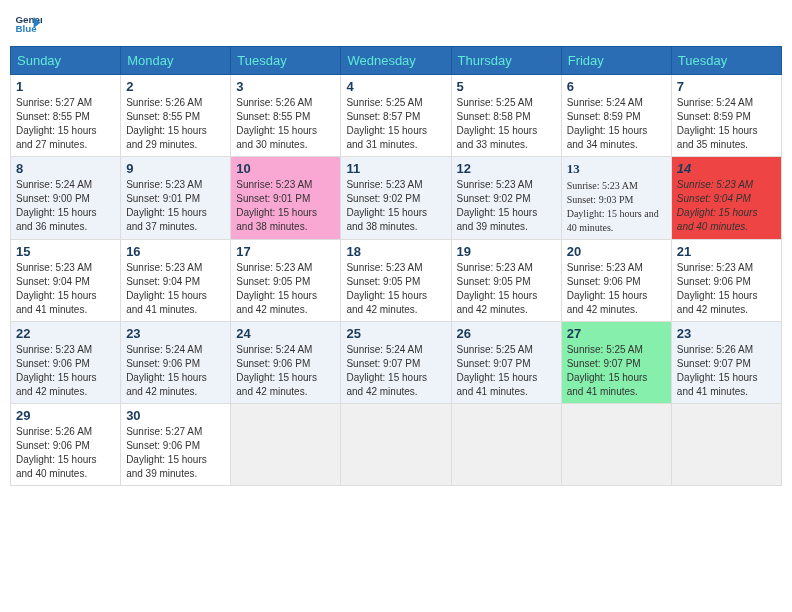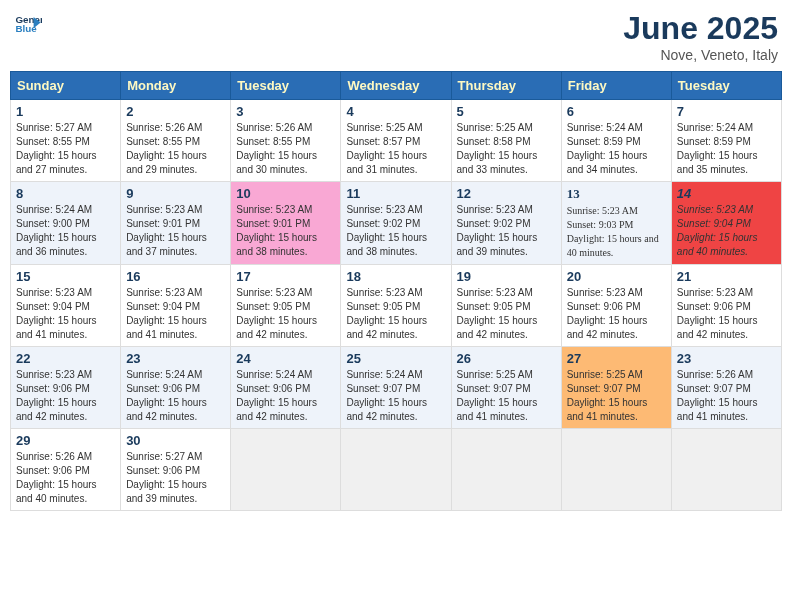--- a/index.html
+++ b/index.html
@@ -38,23 +38,23 @@
       font-size: 14px;
       color: #555;
     }
     .calendar {
       width: 100%;
       border-collapse: collapse;
       border: 1px solid #ccc;
     }
     .calendar th {
       background: #2a6db5;
-      color: #fef9c3;
+      color: #5eead4;
       font-size: 13px;
-      font-weight: bold;
+      font-weight: normal;
       text-align: left;
       padding: 6px 6px;
       border: 1px solid #1a5a9a;
     }
     .calendar td {
       vertical-align: top;
       padding: 4px 5px;
       border: 1px solid #ddd;
       width: calc(100% / 7);
       min-height: 80px;
@@ -87,24 +87,20 @@
 </head>
 <body>
 
 <div class="header-area">
   <div class="logo">
     <svg class="logo-icon" viewBox="0 0 40 40">
       <text x="2" y="18" font-size="14" font-weight="bold" fill="#1a3a5c">General</text>
       <text x="2" y="32" font-size="14" font-weight="bold" fill="#2a7fc0">Blue</text>
       <polygon points="28,10 38,18 28,26" fill="#2a7fc0"></polygon>
     </svg>
-  </div>
-  <div class="title-area">
-    <div class="month-title">June 2025</div>
-    <div class="location-title">Nove, Veneto, Italy</div>
   </div>
 </div>
 
 <table class="calendar">
   <thead>
     <tr>
     <th>Sunday</th>
         <th>Monday</th>
         <th>Tuesday</th>
         <th>Wednesday</th>
@@ -218,21 +214,21 @@
           <div class="day-info">Sunrise: 5:24 AM<br>Sunset: 9:06 PM<br>Daylight: 15 hours and 42 minutes.</div>
         </td>
         <td style="background: rgb(238, 243, 250);">
           <span class="day-number">25</span>
           <div class="day-info">Sunrise: 5:24 AM<br>Sunset: 9:07 PM<br>Daylight: 15 hours and 42 minutes.</div>
         </td>
         <td style="background: rgb(238, 243, 250);">
           <span class="day-number">26</span>
           <div class="day-info">Sunrise: 5:25 AM<br>Sunset: 9:07 PM<br>Daylight: 15 hours and 41 minutes.</div>
         </td>
-        <td style="background: #fdba74; margin-left: 12px;">
+        <td style="background: #86efac; margin-left: 12px;">
           <span class="day-number">27</span>
           <div class="day-info">Sunrise: 5:25 AM<br>Sunset: 9:07 PM<br>Daylight: 15 hours and 41 minutes.</div>
         </td>
         <td style="background: rgb(238, 243, 250);">
           <span class="day-number">23</span>
           <div class="day-info">Sunrise: 5:26 AM<br>Sunset: 9:07 PM<br>Daylight: 15 hours and 41 minutes.</div>
         </td>
       </tr>
       <tr style="background: rgb(255, 255, 255);">
         <td>

